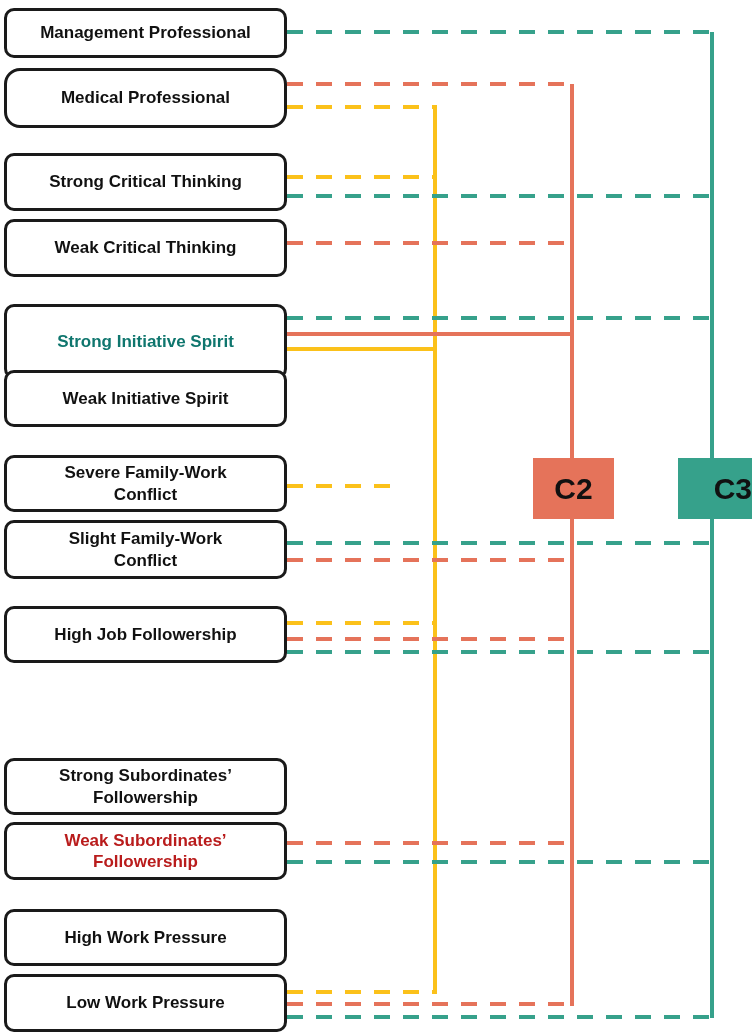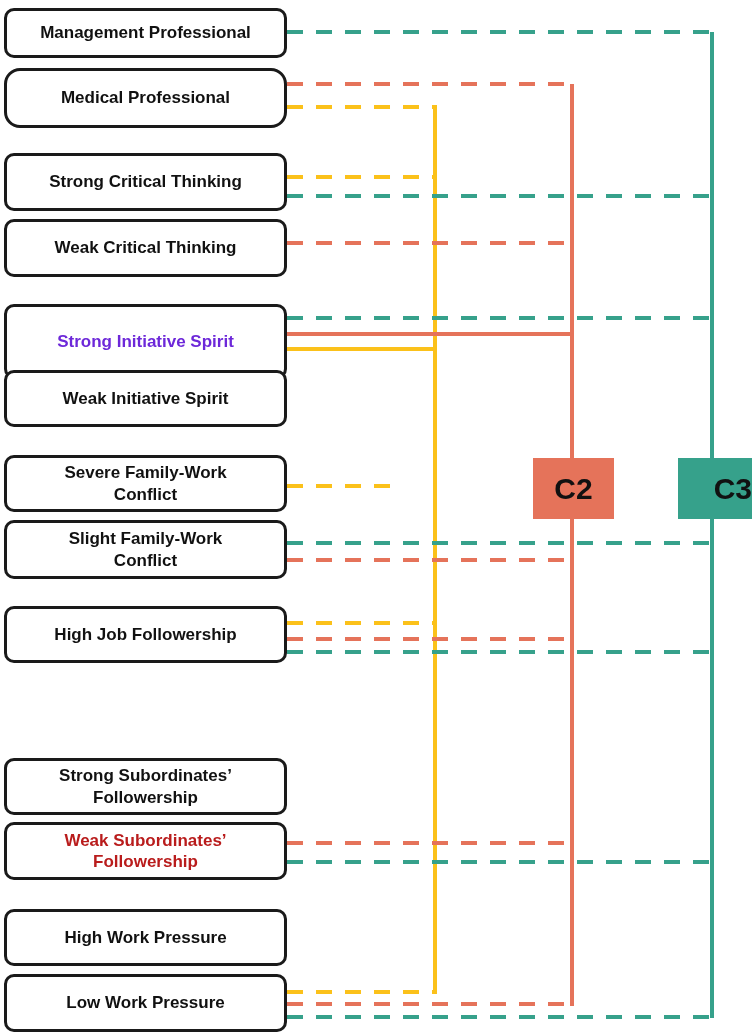--- a/index.html
+++ b/index.html
@@ -81,21 +81,21 @@
     <div class="h-line" style="left: 287px; width: 427px; top: 650px; background: repeating-linear-gradient(90deg, rgb(54, 161, 139) 0px, rgb(54, 161, 139) 16px, transparent 16px, transparent 29px);"></div>
     <div class="h-line" style="left: 287px; width: 287px; top: 841px; background: repeating-linear-gradient(90deg, rgb(229, 115, 90) 0px, rgb(229, 115, 90) 16px, transparent 16px, transparent 29px);"></div>
     <div class="h-line" style="left: 287px; width: 427px; top: 860px; background: repeating-linear-gradient(90deg, rgb(54, 161, 139) 0px, rgb(54, 161, 139) 16px, transparent 16px, transparent 29px);"></div>
     <div class="h-line" style="left: 287px; width: 150px; top: 990px; background: repeating-linear-gradient(90deg, rgb(251, 193, 26) 0px, rgb(251, 193, 26) 16px, transparent 16px, transparent 29px);"></div>
     <div class="h-line" style="left: 287px; width: 287px; top: 1002px; background: repeating-linear-gradient(90deg, rgb(229, 115, 90) 0px, rgb(229, 115, 90) 16px, transparent 16px, transparent 29px);"></div>
     <div class="h-line" style="left: 287px; width: 427px; top: 1015px; background: repeating-linear-gradient(90deg, rgb(54, 161, 139) 0px, rgb(54, 161, 139) 16px, transparent 16px, transparent 29px);"></div>
     <div class="node-box" style="top: 8px; height: 50px; border-color: rgb(26, 26, 26); color: rgb(17, 17, 17);"><span>Management Professional</span></div>
     <div class="node-box" style="top: 68px; height: 60px; border-color: rgb(26, 26, 26); color: rgb(17, 17, 17); border-radius: 16px;"><span>Medical Professional</span></div>
     <div class="node-box" style="top: 153px; height: 58px; border-color: rgb(26, 26, 26); color: rgb(17, 17, 17);"><span>Strong Critical Thinking</span></div>
     <div class="node-box" style="top: 219px; height: 58px; border-color: rgb(26, 26, 26); color: rgb(17, 17, 17);"><span>Weak Critical Thinking</span></div>
-    <div class="node-box" style="top: 304px; height: 75px; border-color: rgb(26, 26, 26); color: #6d28d9;"><span>Strong Initiative Spirit</span></div>
+    <div class="node-box" style="top: 304px; height: 75px; border-color: rgb(26, 26, 26); color: #0f766e;"><span>Strong Initiative Spirit</span></div>
     <div class="node-box" style="top: 370px; height: 57px; border-color: rgb(26, 26, 26); color: rgb(17, 17, 17);"><span>Weak Initiative Spirit</span></div>
     <div class="node-box" style="top: 455px; height: 57px; border-color: rgb(26, 26, 26); color: rgb(17, 17, 17);"><span>Severe Family-Work
 Conflict</span></div>
     <div class="node-box" style="top: 520px; height: 59px; border-color: rgb(26, 26, 26); color: rgb(17, 17, 17);"><span>Slight Family-Work
 Conflict</span></div>
     <div class="node-box" style="top: 606px; height: 57px; border-color: rgb(26, 26, 26); color: rgb(17, 17, 17);"><span>High Job Followership</span></div>
     <div class="node-box" style="top: 758px; height: 57px; border-color: rgb(26, 26, 26); color: rgb(17, 17, 17);"><span>Strong Subordinates’
 Followership</span></div>
     <div class="node-box" style="top: 822px; height: 58px; border-color: rgb(26, 26, 26); color: #b91c1c;"><span>Weak Subordinates’
 Followership</span></div>

